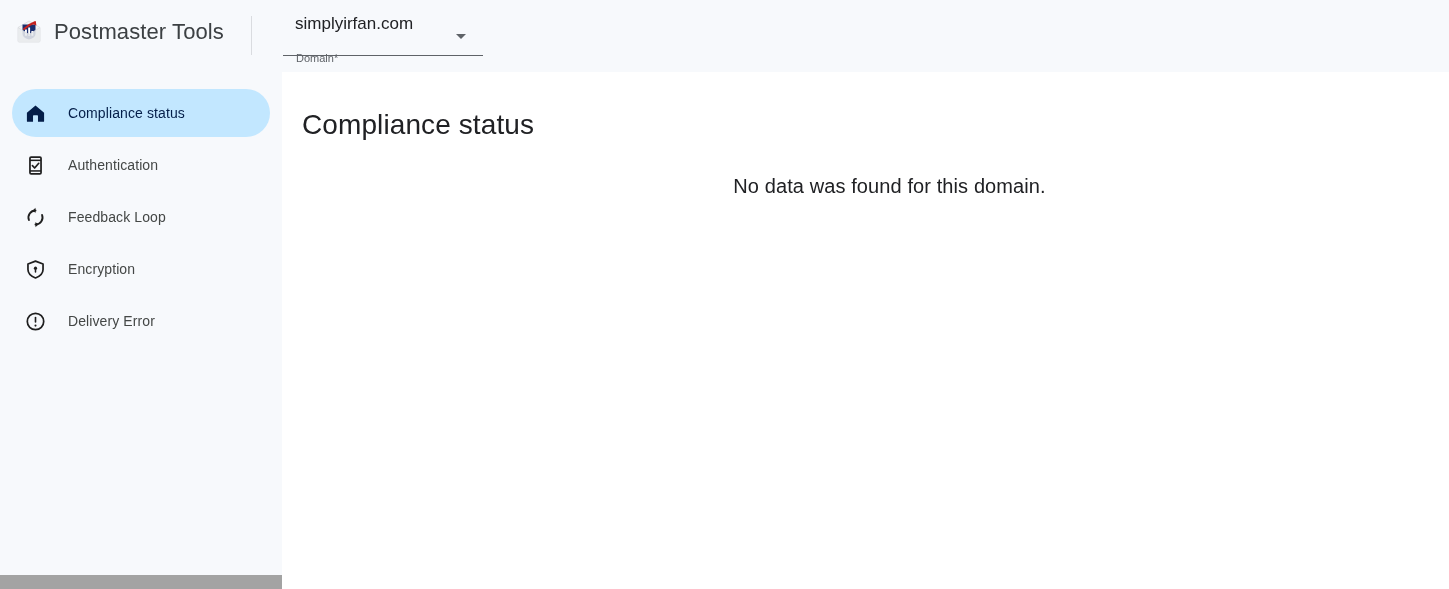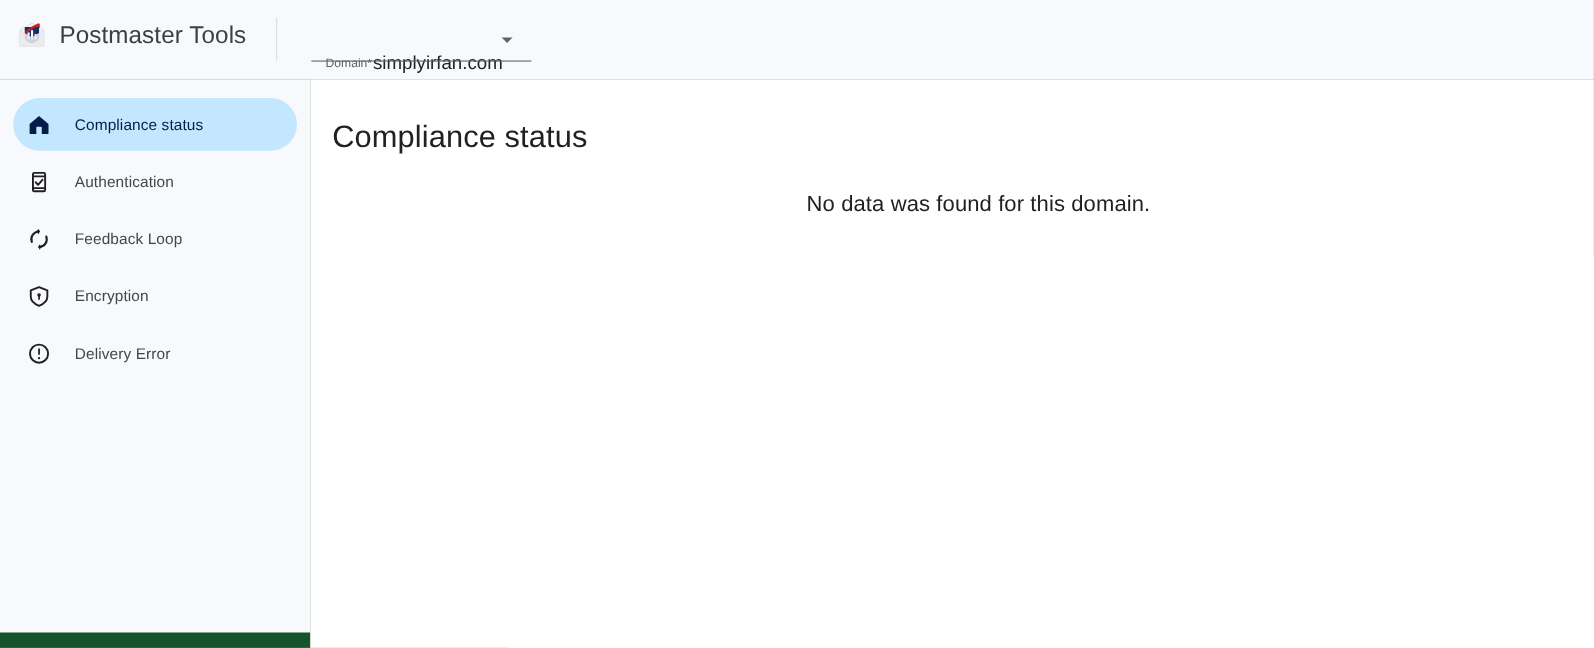--- a/index.html
+++ b/index.html
@@ -7,21 +7,21 @@
     width: 1449px;
     height: 589px;
     background: #ffffff;
     font-family: "Liberation Sans", sans-serif;
     overflow: hidden;
   }
   .app {
     position: relative;
     width: 1449px;
     height: 589px;
-    background: #14532d;
+    background: #a3a3a3;
   }
 
   
   .header {
     position: absolute;
     left: 0; top: 0;
     width: 1449px;
     height: 72px;
     background: #f7f9fc;
     display: flex;
@@ -66,26 +66,25 @@
     position: absolute;
     left: 13px; top: 3px;
     font-size: 11px;
     color: #5f6368;
     line-height: 14px;
     white-space: nowrap;
     margin-top: 40px;
   }
   .domain-value {
     position: absolute;
-    left: 12px; top: 38px;
+    left: 12px; top: 4px;
     font-size: 17px;
     color: #202124;
     line-height: 24px;
     white-space: nowrap;
-    margin-left: 44px;
   }
   .domain-arrow {
     position: absolute;
     right: 17px; top: 26px;
     width: 0; height: 0;
     border-left: 5px solid transparent;
     border-right: 5px solid transparent;
     border-top: 5px solid #5f6368;
   }
   .domain-underline {

